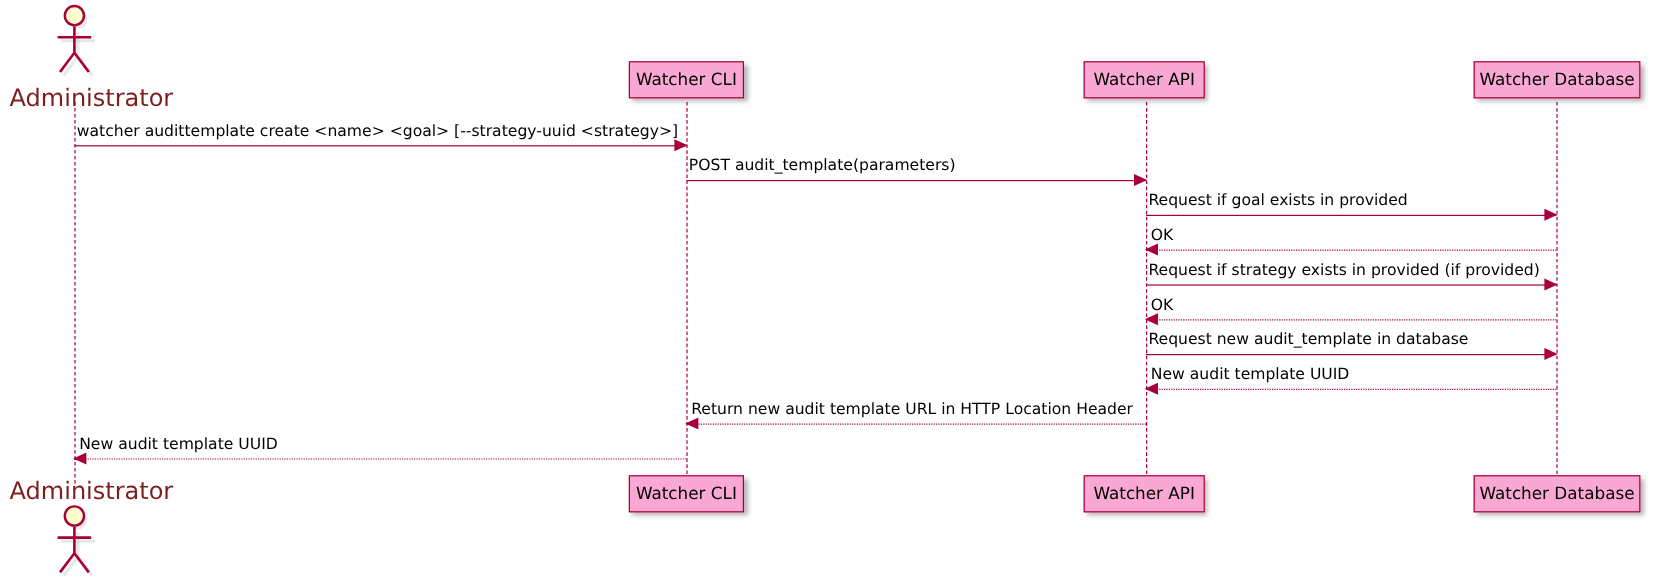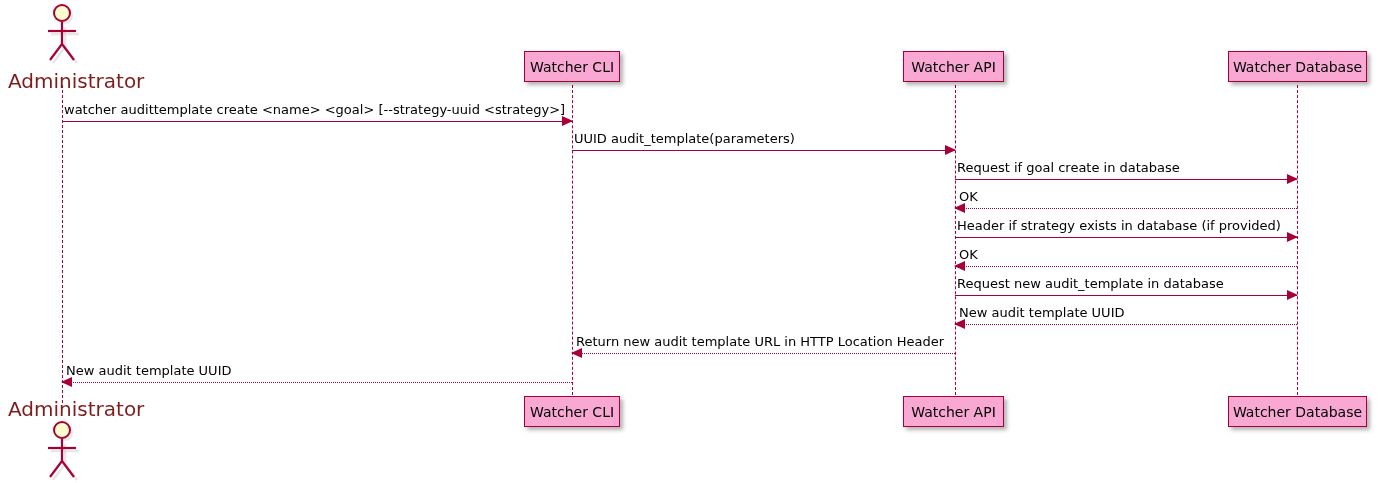--- a/index.html
+++ b/index.html
@@ -134,39 +134,39 @@
 
   <div class="message" style="left:62px; top:121px; width:510px;">
     <div class="msg-line"></div>
     <div class="arrowhead right"></div>
     <div class="msg-label align-left">watcher audittemplate create &lt;name&gt; &lt;goal&gt; [--strategy-uuid &lt;strategy&gt;]</div>
   </div>
 
   <div class="message" style="left:572px; top:150px; width:383px;">
     <div class="msg-line"></div>
     <div class="arrowhead right"></div>
-    <div class="msg-label align-left">UUID audit_template(parameters)</div>
+    <div class="msg-label align-left">POST audit_template(parameters)</div>
   </div>
 
   <div class="message" style="left:955px; top:179px; width:342px;">
     <div class="msg-line"></div>
     <div class="arrowhead right"></div>
-    <div class="msg-label align-left">Request if goal create in database</div>
+    <div class="msg-label align-left">Request if goal exists in provided</div>
   </div>
 
   <div class="message" style="left:955px; top:208px; width:342px;">
     <div class="msg-line dashed"></div>
     <div class="arrowhead left"></div>
     <div class="msg-label align-left-indent">OK</div>
   </div>
 
   <div class="message" style="left:955px; top:237px; width:342px;">
     <div class="msg-line"></div>
     <div class="arrowhead right"></div>
-    <div class="msg-label align-left">Header if strategy exists in database (if provided)</div>
+    <div class="msg-label align-left">Request if strategy exists in provided (if provided)</div>
   </div>
 
   <div class="message" style="left:955px; top:266px; width:342px;">
     <div class="msg-line dashed"></div>
     <div class="arrowhead left"></div>
     <div class="msg-label align-left-indent">OK</div>
   </div>
 
   <div class="message" style="left:955px; top:295px; width:342px;">
     <div class="msg-line"></div>

